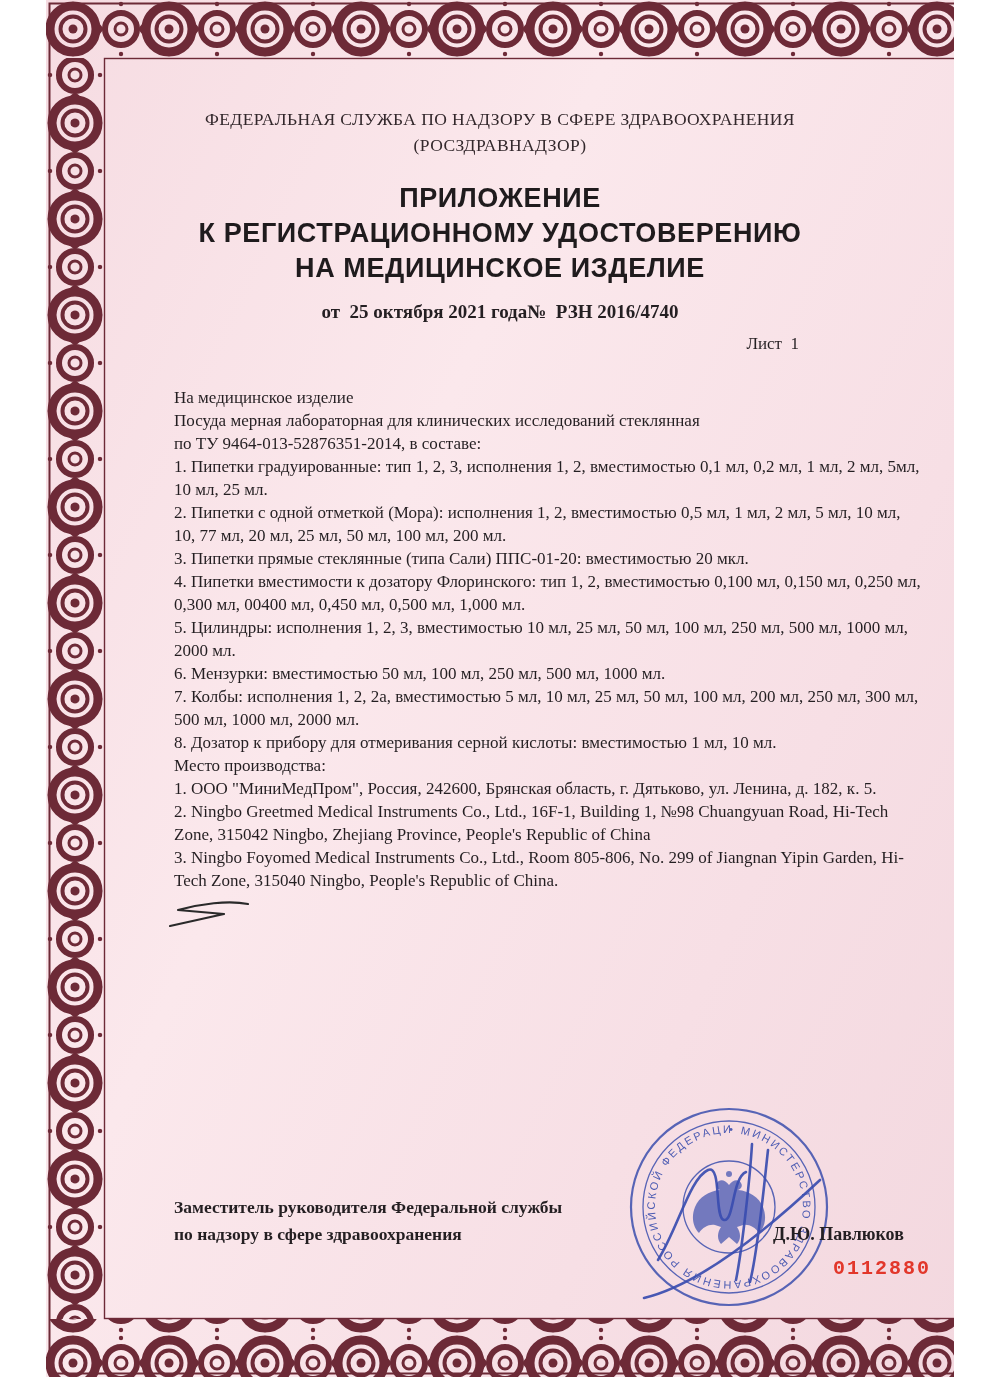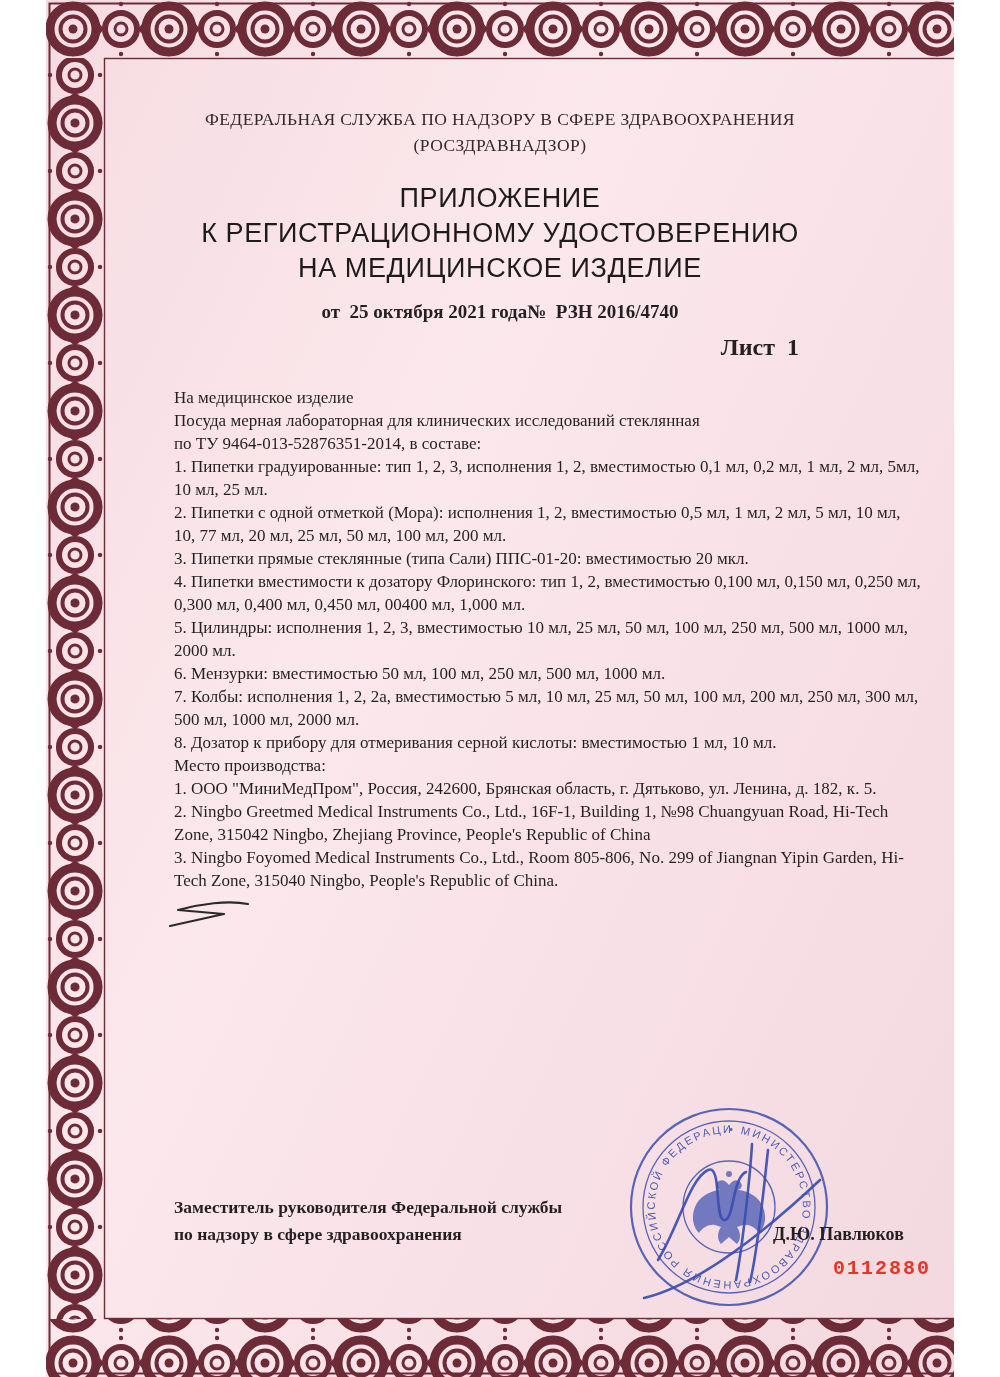--- a/index.html
+++ b/index.html
@@ -17,32 +17,32 @@
 
   .masthead{
     position:absolute;top:106px;left:60px;right:60px;
     text-align:center;font-size:17.5px;line-height:26px;
     letter-spacing:0.4px;color:#33282c;
   }
   .title-block{
     position:absolute;top:181px;left:60px;right:60px;
     text-align:center;
     font-family:"Liberation Sans","DejaVu Sans",sans-serif;
-    font-weight:normal;font-size:27px;line-height:35px;
+    font-weight:bold;font-size:27px;line-height:35px;
     letter-spacing:0.6px;color:#1f1b1d;
   }
   .date-row{
     position:absolute;top:301px;left:60px;right:60px;
     display:flex;justify-content:center;
     font-weight:bold;font-size:19px;color:#241f22;
   }
   .date-row span{white-space:pre;}
   .sheet{
     position:absolute;top:334px;right:155px;
-    font-weight:bold;font-size:24px;white-space:pre;color:#241f22;
+    font-weight:normal;font-size:17px;white-space:pre;color:#241f22;
   }
   .body-text{
     position:absolute;top:386px;left:128px;width:748px;
     font-size:17px;line-height:23px;color:#241f22;
   }
   .body-text p{margin:0;}
   .body-text p.bold{font-weight:normal;}
 
   .pen-flourish{position:absolute;left:116px;top:896px;z-index:3;}
 
@@ -125,21 +125,21 @@
 
     <div class="sheet">Лист  1</div>
 
     <div class="body-text">
       <p>На медицинское изделие</p>
       <p class="bold">Посуда мерная лабораторная для клинических исследований стеклянная</p>
       <p class="bold">по ТУ 9464-013-52876351-2014, в составе:</p>
       <p>1. Пипетки градуированные: тип 1, 2, 3, исполнения 1, 2, вместимостью 0,1 мл, 0,2 мл, 1 мл, 2 мл, 5мл, 10 мл, 25 мл.</p>
       <p>2. Пипетки с одной отметкой (Мора): исполнения 1, 2, вместимостью 0,5 мл, 1 мл, 2 мл, 5 мл, 10 мл, 10, 77 мл, 20 мл, 25 мл, 50 мл, 100 мл, 200 мл.</p>
       <p>3. Пипетки прямые стеклянные (типа Сали) ППС-01-20: вместимостью 20 мкл.</p>
-      <p>4. Пипетки вместимости к дозатору Флоринского: тип 1, 2, вместимостью 0,100 мл, 0,150 мл, 0,250 мл, 0,300 мл, 0,400 мл, 0,450 мл, 00400 мл, 1,000 мл.</p>
+      <p>4. Пипетки вместимости к дозатору Флоринского: тип 1, 2, вместимостью 0,100 мл, 0,150 мл, 0,250 мл, 0,300 мл, 00400 мл, 0,450 мл, 0,500 мл, 1,000 мл.</p>
       <p>5. Цилиндры: исполнения 1, 2, 3, вместимостью 10 мл, 25 мл, 50 мл, 100 мл, 250 мл, 500 мл, 1000 мл, 2000 мл.</p>
       <p>6. Мензурки: вместимостью 50 мл, 100 мл, 250 мл, 500 мл, 1000 мл.</p>
       <p>7. Колбы: исполнения 1, 2, 2а, вместимостью 5 мл, 10 мл, 25 мл, 50 мл, 100 мл, 200 мл, 250 мл, 300 мл, 500 мл, 1000 мл, 2000 мл.</p>
       <p>8. Дозатор к прибору для отмеривания серной кислоты: вместимостью 1 мл, 10 мл.</p>
       <p>Место производства:</p>
       <p>1. ООО "МиниМедПром", Россия, 242600, Брянская область, г. Дятьково, ул. Ленина, д. 182, к. 5.</p>
       <p>2. Ningbo Greetmed Medical Instruments Co., Ltd., 16F-1, Building 1, №98 Chuangyuan Road, Hi-Tech Zone, 315042 Ningbo, Zhejiang Province, People's Republic of China</p>
       <p>3. Ningbo Foyomed Medical Instruments Co., Ltd., Room 805-806, No. 299 of Jiangnan Yipin Garden, Hi-Tech Zone, 315040 Ningbo, People's Republic of China.</p>
     </div>
 

